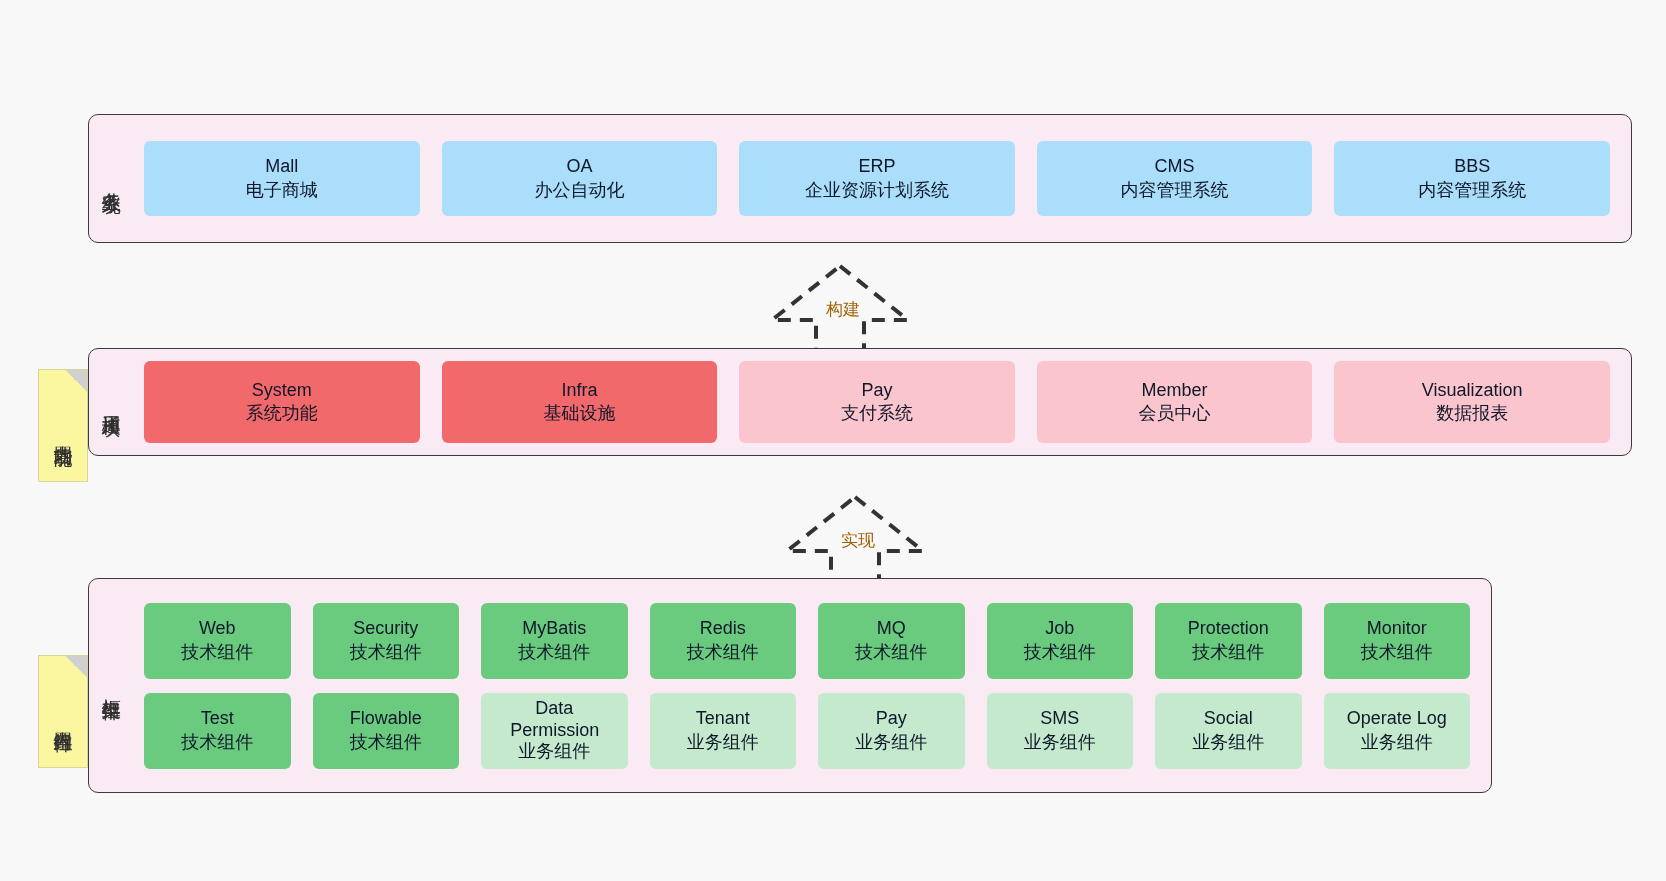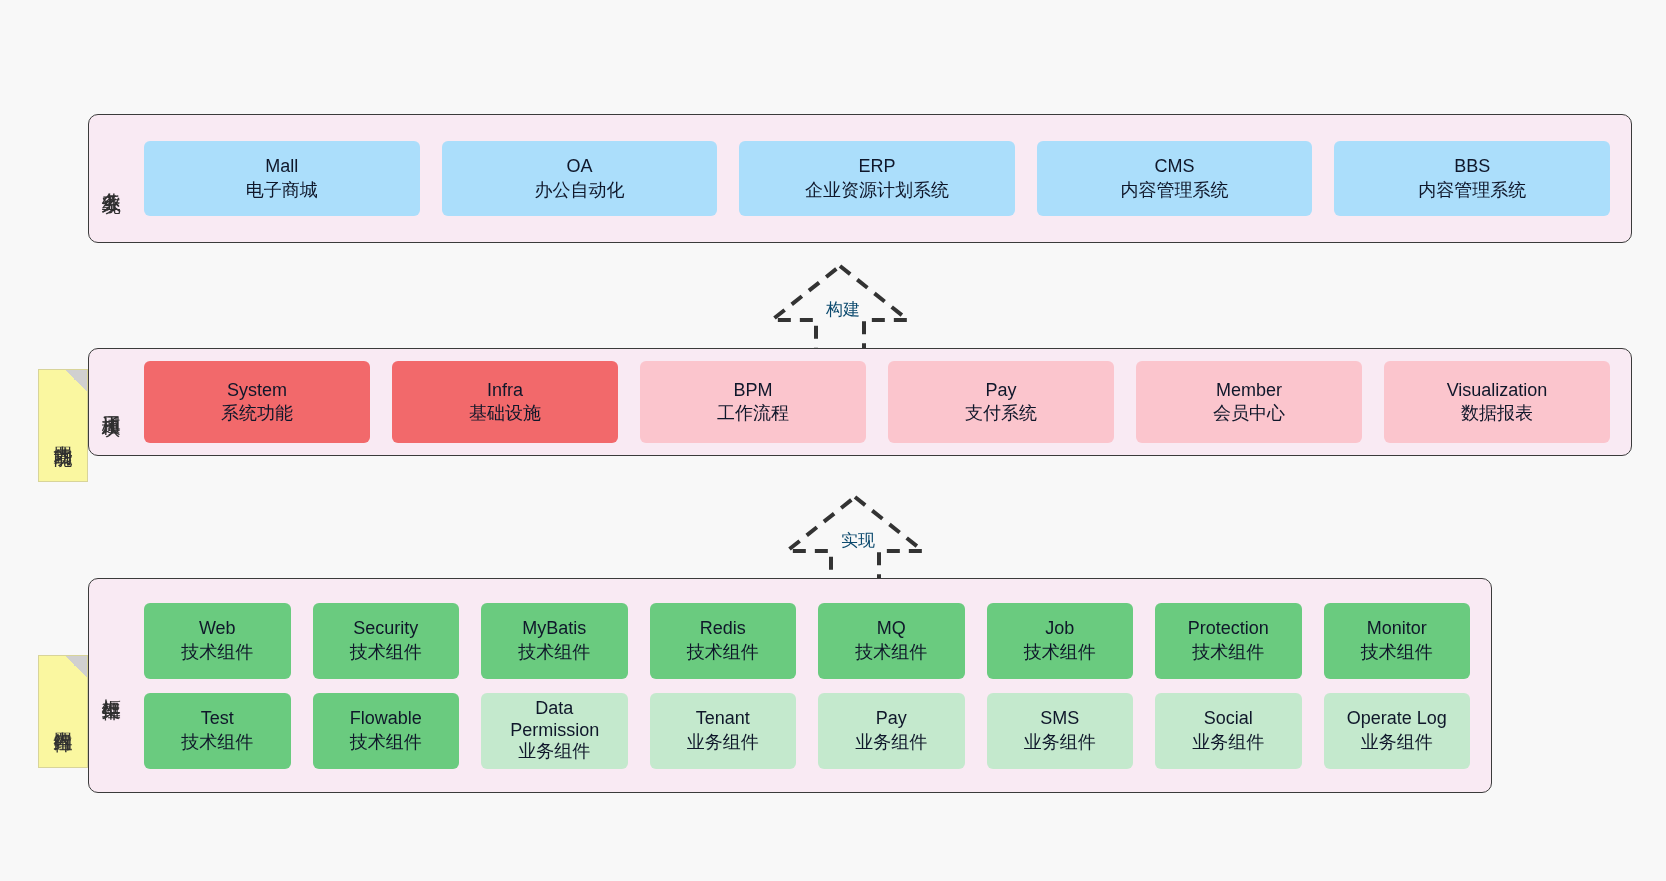--- a/index.html
+++ b/index.html
@@ -125,21 +125,21 @@
     width: 160px;
     height: 95px;
   }
   .arrow svg { display: block; }
   .arrow-label {
     position: absolute;
     left: 50%;
     top: 40px;
     transform: translateX(-42%);
     font-size: 17px;
-    color: #0c4a6e;
+    color: #a16207;
     background: #f8f8f8;
     padding: 0 2px;
     white-space: nowrap;
     user-select: none;
   }
 </style>
 </head>
 <body>
 
 <div class="layer" id="layer-business" style="left:88px; top:114px; width:1544px; height:129px;">
@@ -188,24 +188,20 @@
 
     <div class="card c-red h-mod">
       <span class="t1">System</span>
       <span class="t2">系统功能</span>
     </div>
     <div class="card c-red h-mod">
       <span class="t1">Infra</span>
       <span class="t2">基础设施</span>
     </div>
     <div class="card c-pink h-mod">
-      <span class="t1">BPM</span>
-      <span class="t2">工作流程</span>
-    </div>
-    <div class="card c-pink h-mod">
       <span class="t1">Pay</span>
       <span class="t2">支付系统</span>
     </div>
     <div class="card c-pink h-mod">
       <span class="t1">Member</span>
       <span class="t2">会员中心</span>
     </div>
     <div class="card c-pink h-mod">
       <span class="t1">Visualization</span>
       <span class="t2">数据报表</span>

